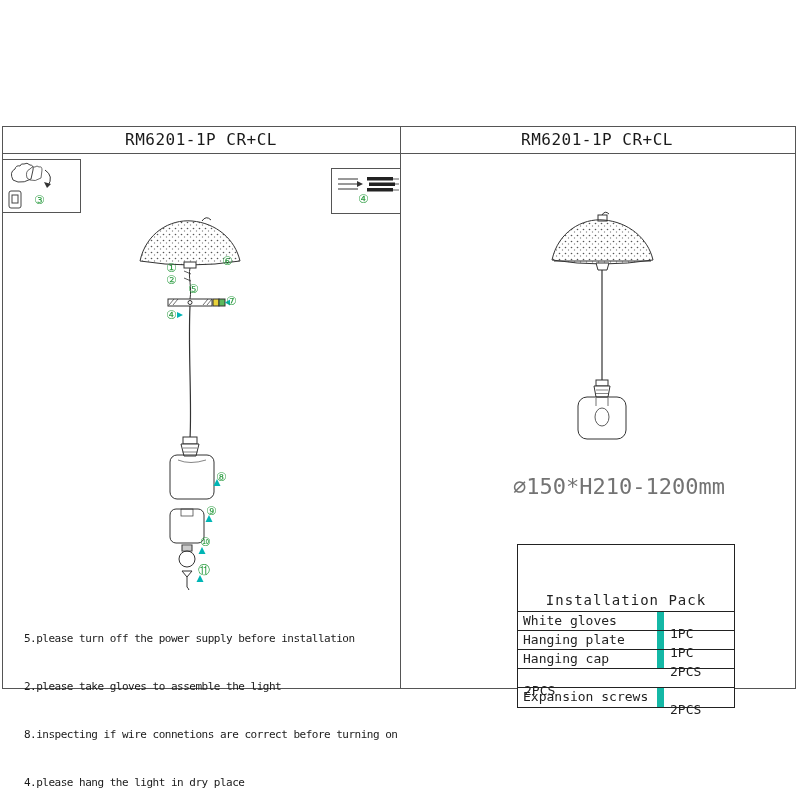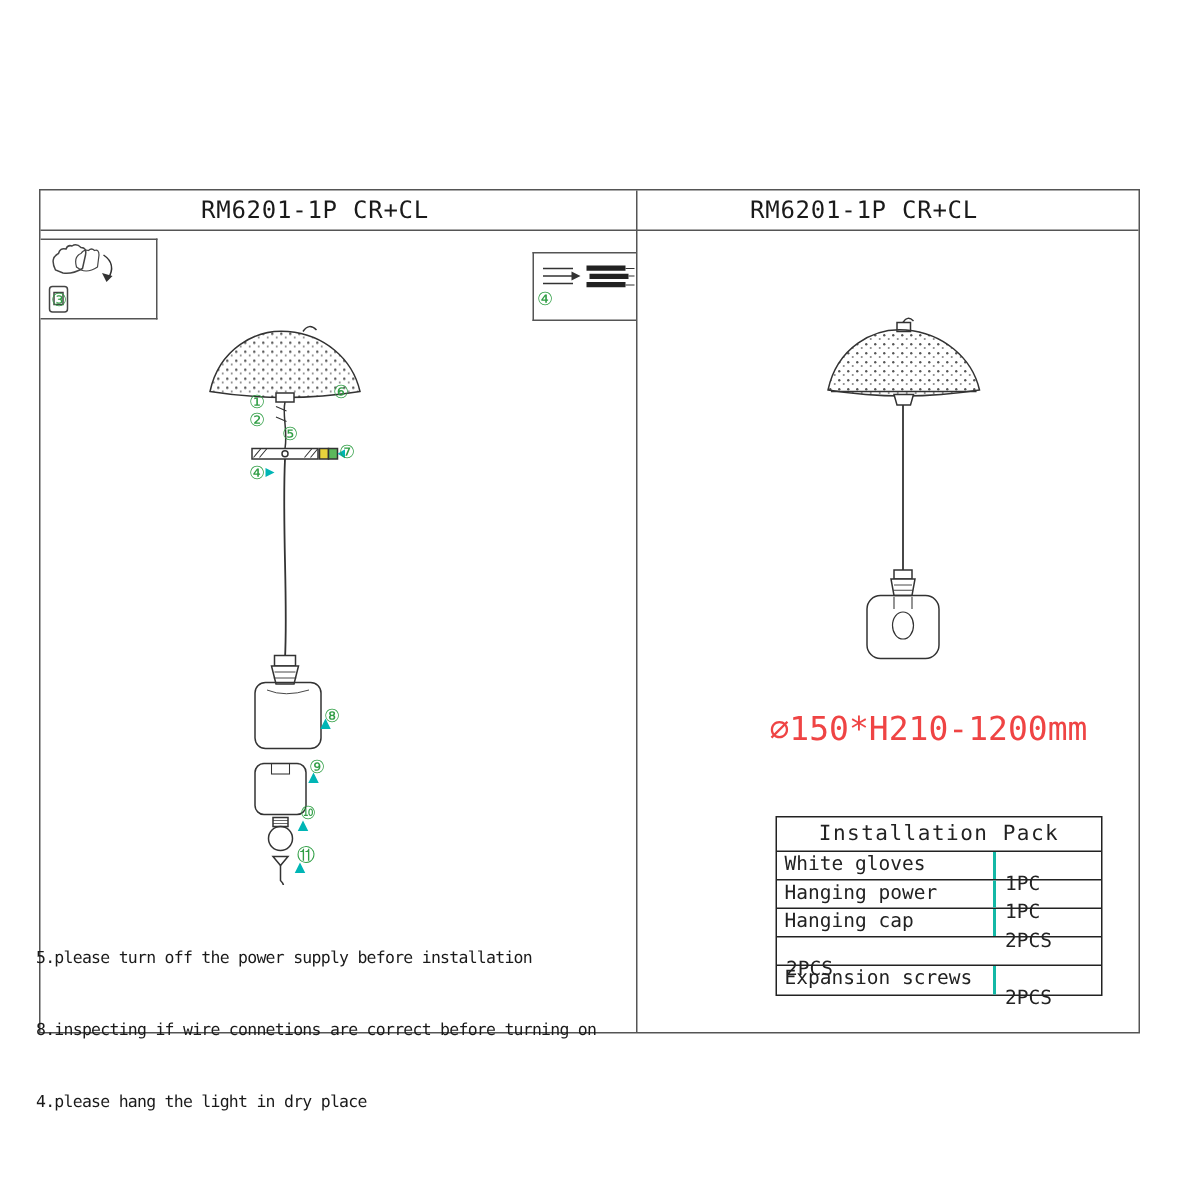--- a/index.html
+++ b/index.html
@@ -1,37 +1,37 @@
 <!DOCTYPE html>
 <html><head>
 <meta charset="utf-8">
 <style>
   html,body{margin:0;padding:0;background:#fff;}
   #root{position:relative;width:800px;height:800px;background:#ffffff;overflow:hidden;
         font-family:"DejaVu Sans Mono",monospace;color:#222;}
   
-  .frame{position:absolute;left:2px;top:126px;width:734px;height:563px;border:1px solid #555;box-sizing:border-box;margin-left:24px;}
+  .frame{position:absolute;left:2px;top:126px;width:794px;height:563px;border:1px solid #555;box-sizing:border-box;}
   .vdivider{position:absolute;left:397px;top:0;width:1px;height:100%;background:#555;}
   .title-row{position:absolute;left:0;top:0;width:100%;height:27px;border-bottom:1px solid #555;display:flex;box-sizing:border-box;}
   .title-cell{width:50%;text-align:center;line-height:26px;font-size:16px;letter-spacing:0.5px;color:#1a1a1a;}
   
   .inset-gloves{position:absolute;left:0;top:32px;width:78px;height:54px;border-right:1px solid #555;border-bottom:1px solid #555;border-top:1px solid #555;box-sizing:border-box;background:#fff;}
   .inset-wires{position:absolute;left:328px;top:41px;width:69px;height:46px;border:1px solid #555;border-right:none;box-sizing:border-box;background:#fff;}
   
   .callout{position:absolute;font-size:12px;line-height:12px;color:#2f9e44;font-family:"DejaVu Sans",sans-serif;}
   
   .instructions{position:absolute;left:24px;top:599px;font-size:11px;letter-spacing:-0.5px;line-height:16px;color:#1a1a1a;white-space:pre;}
   
-  .dimension{position:absolute;left:513px;top:474px;font-size:22px;color:#ef4444;letter-spacing:0px;}
+  .dimension{position:absolute;left:513px;top:474px;font-size:22px;color:#737373;letter-spacing:0px;}
   
   .pack-table{position:absolute;left:517px;top:544px;width:218px;border:1px solid #222;box-sizing:border-box;background:#fff;}
-  .pack-header{height:22px;line-height:22px;text-align:center;border-bottom:1px solid #222;font-size:14px;letter-spacing:1px;}
+  .pack-header{height:22px;line-height:22px;text-align:center;border-bottom:1px solid #222;font-size:14px;letter-spacing:1px;margin-top:44px;}
   .pack-row{display:flex;height:19px;line-height:18px;border-bottom:1px solid #222;font-size:13px;box-sizing:border-box;}
   .pack-row:last-child{border-bottom:none;}
-  .pack-item{width:146px;border-right:2px solid #14b8a6;padding-left:5px;box-sizing:border-box;}
+  .pack-item{width:146px;border-right:7px solid #14b8a6;padding-left:5px;box-sizing:border-box;}
   .pack-qty{flex:1;padding-left:6px;margin-top:13px;}
   svg{position:absolute;}
 </style>
 </head>
 <body>
 
 <div id="root">
 
   <div class="frame">
     <div class="title-row">
@@ -162,34 +162,35 @@
   <span class="callout" style="left:188px;top:283px">⑤</span>
   <span class="callout" style="left:226px;top:295px">⑦</span>
   <span class="callout" style="left:166px;top:309px">④</span>
   <span class="callout" style="left:216px;top:471px">⑧</span>
   <span class="callout" style="left:206px;top:505px">⑨</span>
   <span class="callout" style="left:200px;top:536px">⑩</span>
   <span class="callout" style="left:198px;top:564px">⑪</span>
 
   <div class="instructions">
     <div>5.please turn off the power supply before installation</div>
+    <div>2.please take gloves to assemble the light</div>
     <div>8.inspecting if wire connetions are correct before turning on</div>
     <div>4.please hang the light in dry place</div>
   </div>
 
   <div class="dimension">∅150*H210-1200mm</div>
 
   <div class="pack-table">
     <div class="pack-header">Installation Pack</div>
     <div class="pack-row">
       <div class="pack-item">White gloves</div>
       <div class="pack-qty">1PC</div>
     </div>
     <div class="pack-row">
-      <div class="pack-item">Hanging power</div>
+      <div class="pack-item">Hanging plate</div>
       <div class="pack-qty">1PC</div>
     </div>
     <div class="pack-row">
       <div class="pack-item">Hanging cap</div>
       <div class="pack-qty">2PCS</div>
     </div>
     <div class="pack-row">
       <div class="pack-qty">2PCS</div>
     </div>
     <div class="pack-row">

